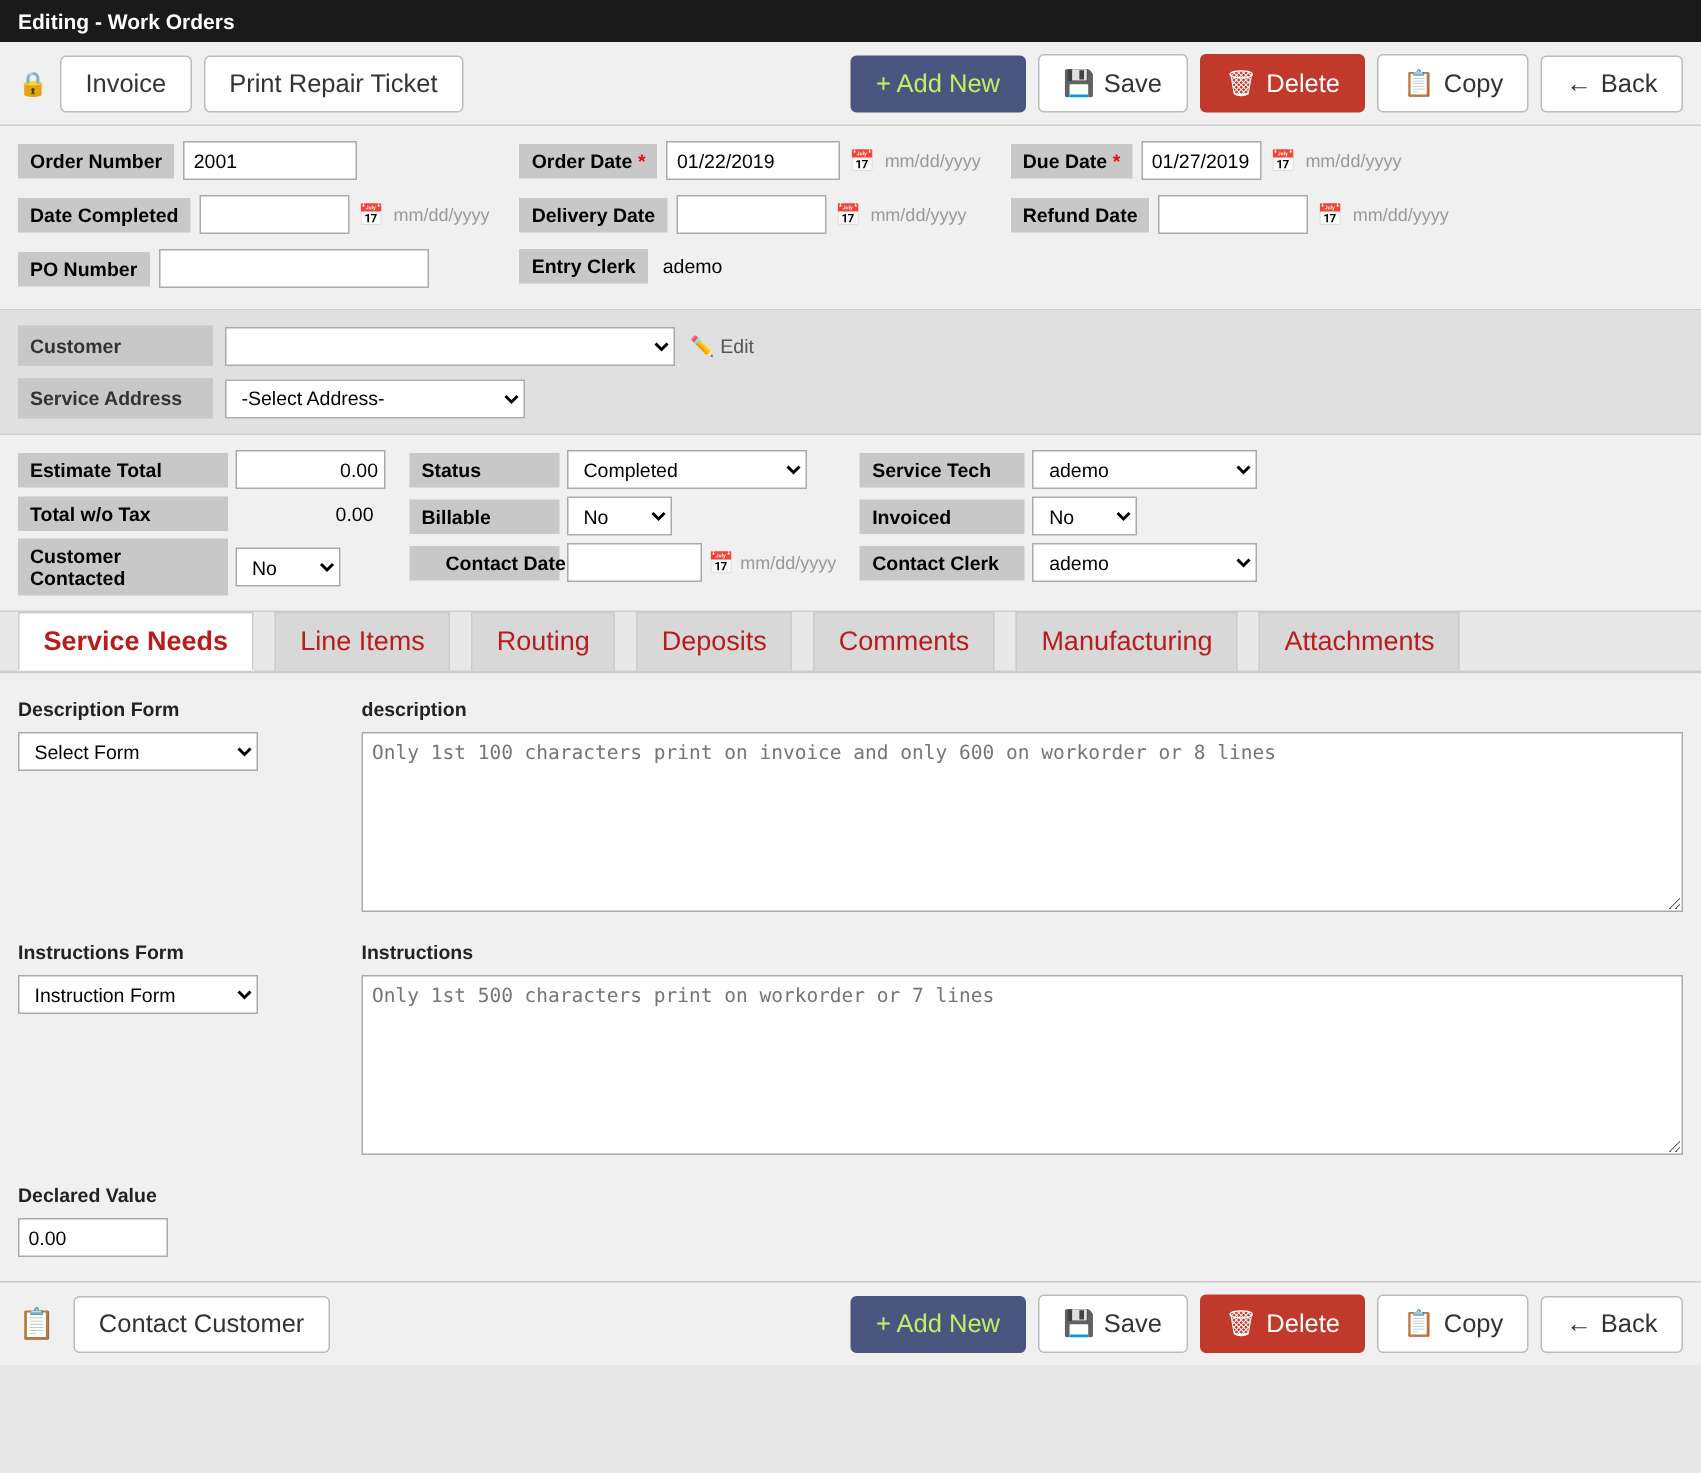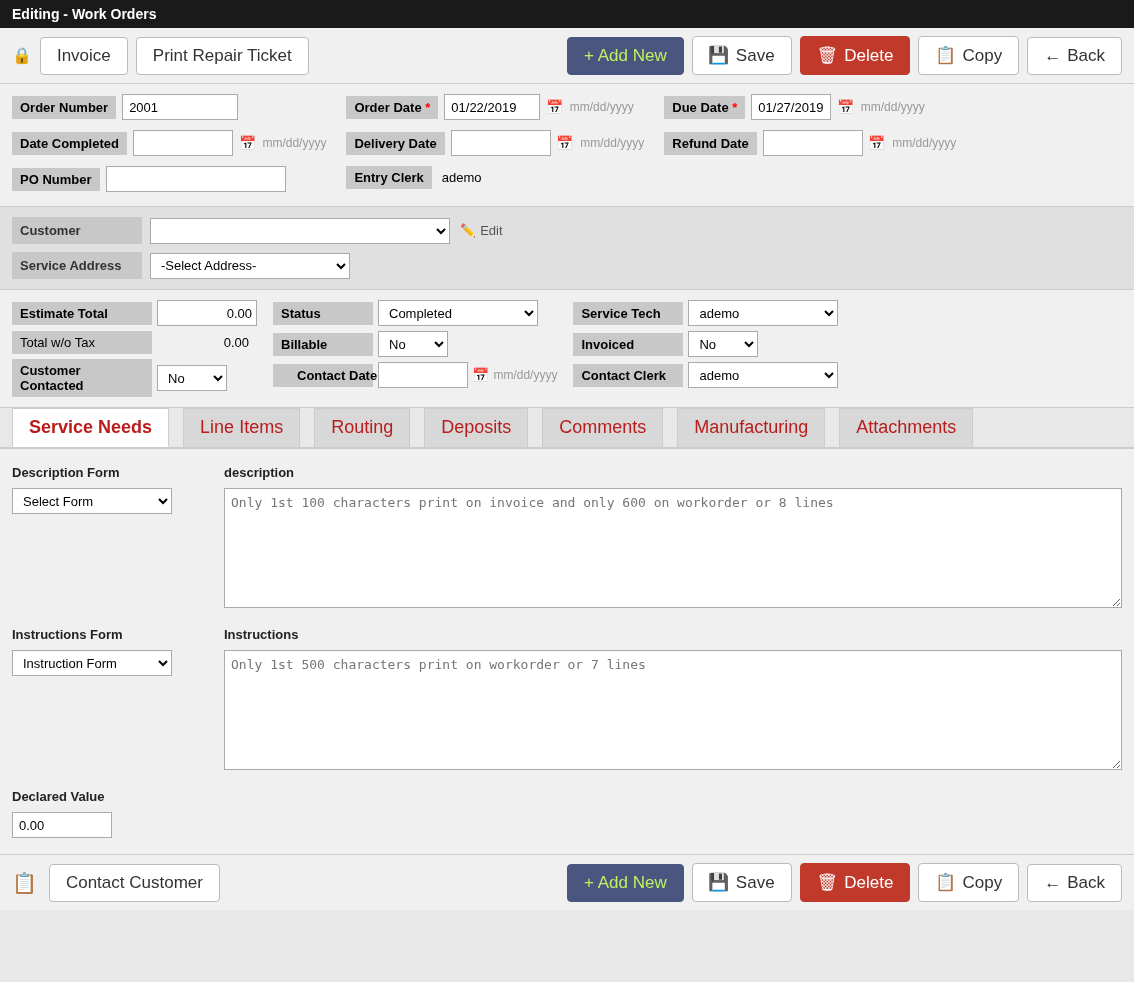--- a/index.html
+++ b/index.html
@@ -144,21 +144,21 @@
 
     .tab-content {
       background: #f0f0f0;
       padding: 16px 12px;
       flex: 1;
     }
 
     .service-grid {
       display: grid;
       grid-template-columns: 200px 1fr;
-      gap: 12px;
+      gap: 29px;
     }
 
     .form-label {
       font-weight: bold;
       color: #222;
       margin-bottom: 4px;
     }
 
     textarea {
       width: 100%;
@@ -262,21 +262,21 @@
         <input type="text" style="width: 180px;">
       </div>
     </div>
 
     <div style="display:flex; flex-direction:column; gap:6px;">
       <div class="field-row">
         <span class="label-cell">
           <span>Order Date</span>
           <span class="required">*</span>
         </span>
-        <input type="text" value="01/22/2019" style="width: 96px;">
+        <input type="text" value="01/22/2019" style="width: 116px;">
         <span class="calendar-icon">📅</span>
         <span class="date-placeholder">mm/dd/yyyy</span>
       </div>
       <div class="field-row">
         <span class="label-cell">Delivery Date</span>
         <input type="text" style="width: 100px;">
         <span class="calendar-icon">📅</span>
         <span class="date-placeholder">mm/dd/yyyy</span>
       </div>
       <div class="field-row">
@@ -327,21 +327,21 @@
     </div>
   </div>
 </div>
 
 <div class="status-section">
     <div style="display:flex; gap:16px; align-items:flex-start;">
 
       <div style="display:grid; grid-template-columns:140px auto; gap:5px; align-items:center;">
         <span class="label-cell" style="padding:4px 8px; background:#c8c8c8; font-weight:bold;">Estimate Total</span>
         <input type="text" value="0.00" style="width: 100px; text-align: right; height: 26px; border: 1px solid rgb(170, 170, 170); padding: 4px;">
-        <span class="label-cell" style="padding:4px 8px; background:#c8c8c8; font-weight:normal;">Total w/o Tax</span>
+        <span class="label-cell" style="padding:4px 8px; background:#c8c8c8; font-weight:bold;">Total w/o Tax</span>
         <div style="text-align:right; padding-right:8px;">0.00</div>
         <div style="padding:4px 8px; background:#c8c8c8; font-weight:bold; white-space:nowrap;">Customer<br>Contacted</div>
         <select style="width:70px; height:26px; border:1px solid #aaa;">
           <option>No</option><option>Yes</option>
         </select>
       </div>
 
       <div style="display:grid; grid-template-columns:100px auto; gap:5px; align-items:center;">
         <span class="label-cell" style="padding:4px 8px; background:#c8c8c8; font-weight:bold;">Status</span>
         <select style="width:160px; height:26px; border:1px solid #aaa;">

